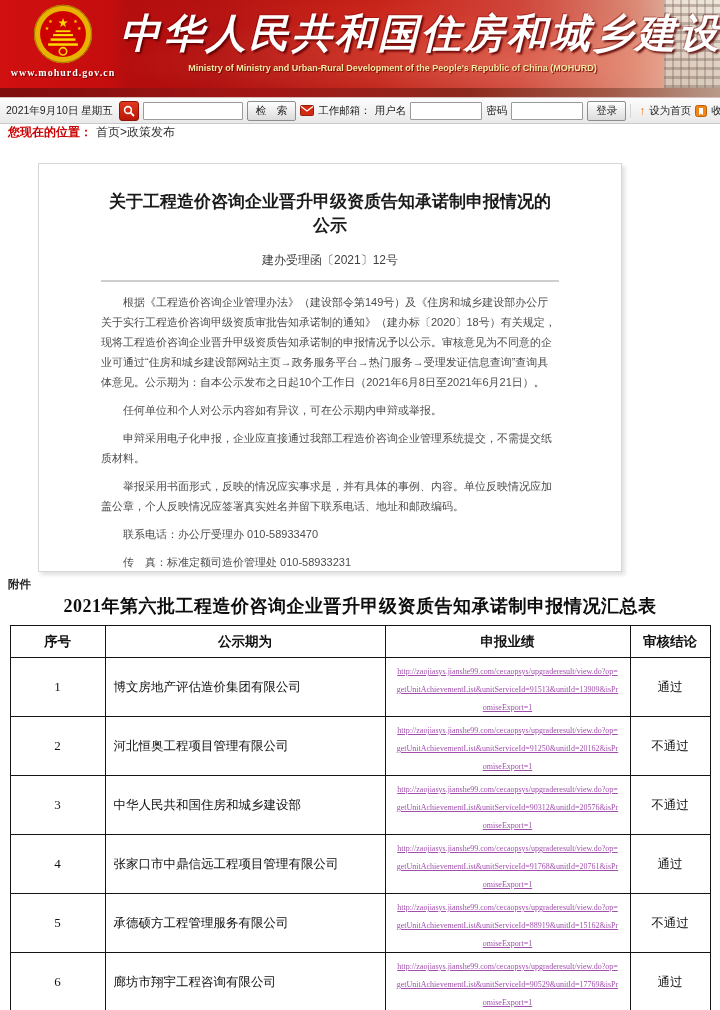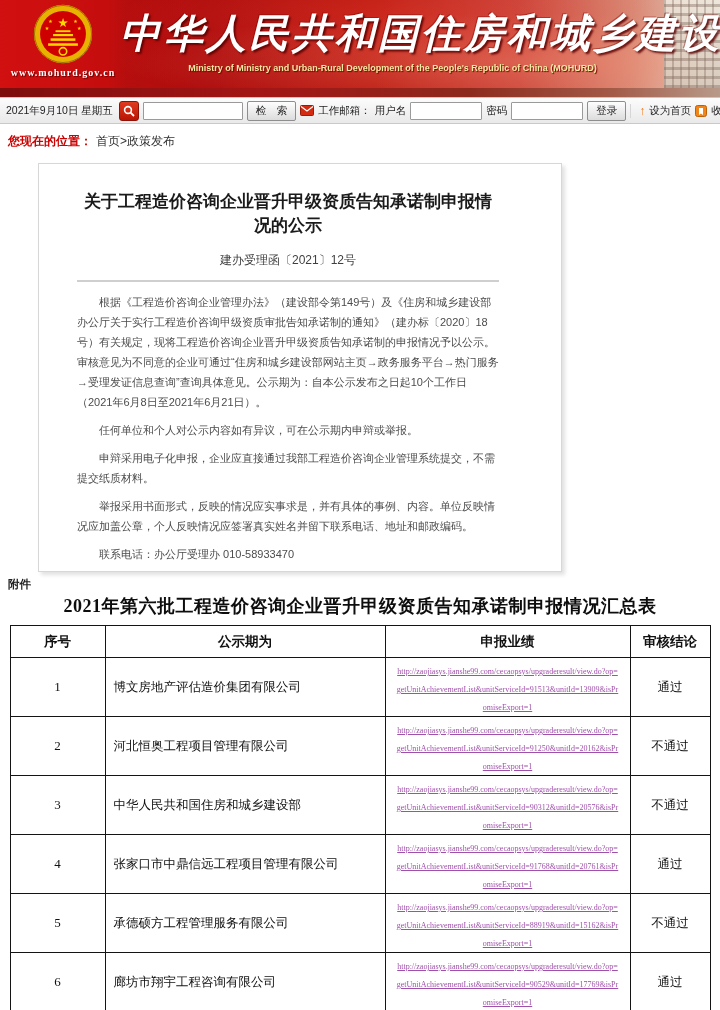--- a/index.html
+++ b/index.html
@@ -77,29 +77,29 @@
   .nav-btn {
     height:20px; padding:0 8px; font-size:10.5px; color:#222;
     background:linear-gradient(180deg,#fefefe,#dcdcdc); border:1px solid #8e8e8e; border-radius:2px;
     cursor:pointer;
   }
   .mail-icon { display:inline-flex; flex:0 0 auto; }
   .nav-right { margin-left:auto; display:flex; align-items:center; gap:4px; padding-left:8px; border-left:1px solid #d5d5d5; }
   .up-arrow { color:#f07818; font-weight:bold; font-size:12px; }
   .bm-icon { display:inline-flex; flex:0 0 auto; }
   
-  .breadcrumb { height:26px; display:flex; align-items:flex-end; padding:0 8px; font-size:12px; background:#fff; }
+  .breadcrumb { height:26px; display:flex; align-items:flex-start; padding:0 8px; font-size:12px; background:#fff; }
   .crumb-label { color:#cc0000; font-weight:bold; margin-right:4px; }
   .crumb-path { color:#333; cursor:pointer; }
   
   .doc-panel {
-    width:524px; height:409px; margin:13px 0 0 38px;
+    width:584px; height:409px; margin:13px 0 0 38px;
     background:#fff; border:1px solid #d7d7d7;
     box-shadow:3px 3px 4px rgba(0,0,0,.12);
-    padding:26px 62px 12px 38px; overflow:hidden;
+    padding:26px 62px 12px 62px; overflow:hidden;
   }
   .doc-title { text-align:center; font-size:17px; font-weight:bold; color:#1a1a1a; line-height:24px; }
   .doc-number { text-align:center; font-size:12px; color:#3f3f3f; margin-top:14px; }
   .doc-divider { border-bottom:2px solid #cfcfcf; margin-top:11px; }
   .doc-body { margin-top:10px; }
   .doc-body p {
     font-size:11px; color:#4c4c4c; line-height:20px; text-indent:2em; margin:8px 0;
   }
   
   .attachment { font-size:11.5px; font-weight:bold; color:#222; margin:5px 0 0 8px; }

